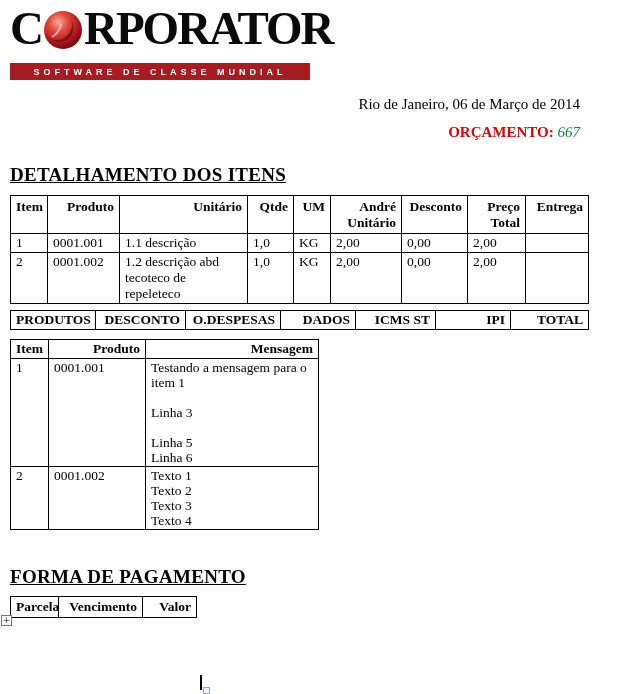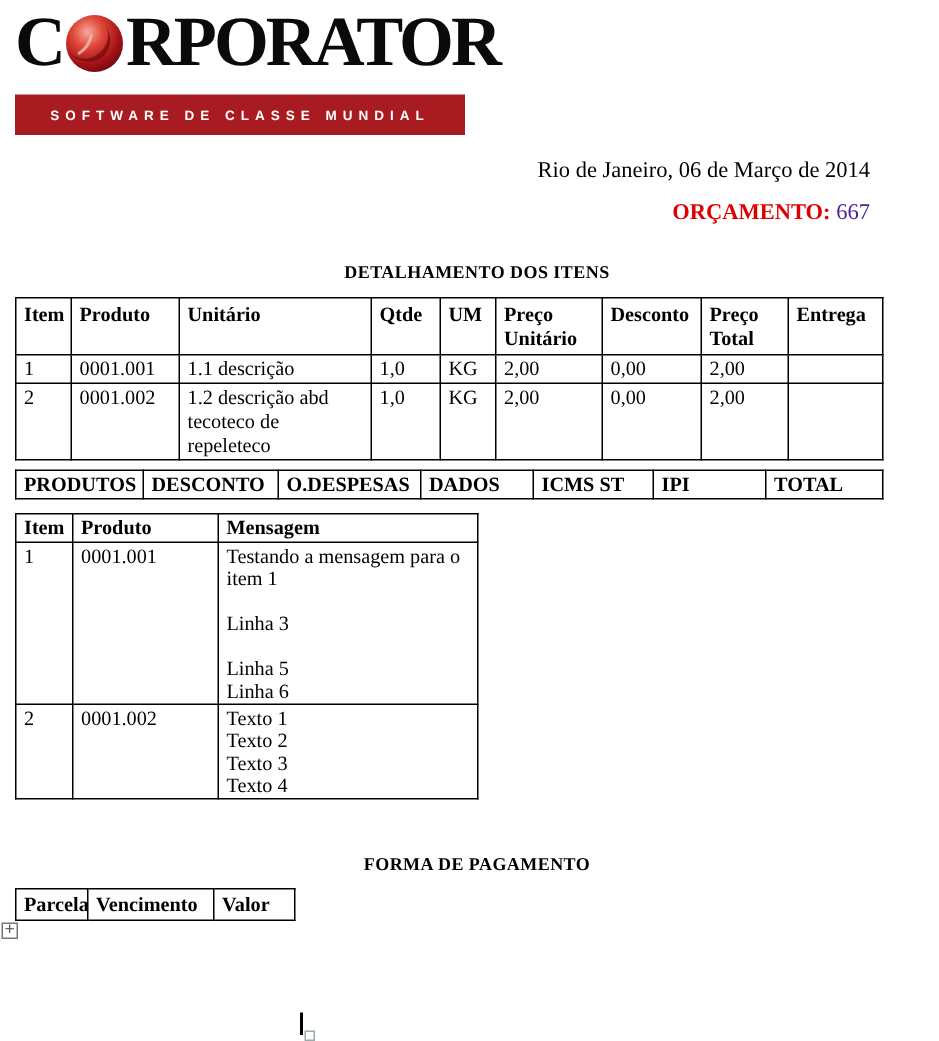--- a/index.html
+++ b/index.html
@@ -15,53 +15,53 @@
   .page{position:relative;width:626px;height:694px;padding:5px 0 0 10px;}
 
   
   .logo{line-height:46px;white-space:nowrap;}
   .logo-text{
     font-family:"Liberation Serif", serif;font-weight:700;font-size:47px;
     letter-spacing:-2px;color:#0a0a0a;
   }
   .logo-sphere{display:inline-block;width:40px;height:40px;vertical-align:-6px;margin:0 1px;}
   .logo-banner{
-    width:300px;height:27px;background:var(--brand-red,#A81B20);
+    width:300px;height:17px;background:var(--brand-red,#A81B20);
     display:flex;align-items:center;justify-content:center;margin-top:1px;
   }
   .logo-banner span{
     font-family:"Liberation Sans", sans-serif;font-weight:700;font-size:9px;
     color:#fff;letter-spacing:4px;white-space:nowrap;
   }
 
   
   .rightblock{width:570px;text-align:right;}
   .date-line{margin-top:16px;font-size:15px;}
   .order-line{margin-top:11px;font-size:15px;}
   .order-label{color:var(--accent-red,#E00000);font-weight:700;}
-  .order-number{color:#4c1d95;font-weight:400;}
+  .order-number{color:#15803d;font-weight:400;font-style:italic;}
 
   
   .intro{margin-top:19px;width:585px;font-size:14.5px;line-height:1.25;}
 
   
   .sec-heading{
-    font-size:12px;font-weight:700;letter-spacing:.3px;text-align:center;
+    font-size:19px;font-weight:700;text-decoration:underline;letter-spacing:.3px;
   }
   .h-items{margin-top:23px;}
   .h-adic{margin-top:16px;}
   .h-pgto{margin-top:36px;}
 
   
   table{border-collapse:collapse;table-layout:fixed;font-size:13.5px;}
   th,td{
     border:1.5px solid #000;padding:1px 5px;text-align:left;vertical-align:top;
     overflow:hidden;
   }
-  th{font-weight:700;}
+  th{font-weight:700;text-align:right;}
   .pre{white-space:pre-line;}
 
   .tbl-items{margin-top:9px;width:578px;}
   .tbl-items th{line-height:1.15;padding-top:3px;padding-bottom:3px;}
   .tbl-totals{margin-top:6px;width:578px;padding-left:17px;}
   .tbl-adic{margin-top:9px;width:308px;}
   .tbl-adic td{line-height:15px;}
   .row-msg-1 td{height:90px;}
   .row-msg-2 td{height:62px;}
   .tbl-pgto{margin-top:8px;width:186px;}
@@ -126,21 +126,21 @@
         <col style="width:58px">
         <col style="width:63px">
     </colgroup>
     <tbody>
         <tr>
       <th>Item</th>
       <th>Produto</th>
       <th>Unitário</th>
       <th>Qtde</th>
       <th>UM</th>
-      <th>Preço Unitário</th>
+      <th>André Unitário</th>
       <th>Desconto</th>
       <th>Preço Total</th>
       <th>Entrega</th>
     </tr>
     <tr>
       <td>1</td>
       <td>0001.001</td>
       <td>1.1 descrição</td>
       <td>1,0</td>
       <td>KG</td>

